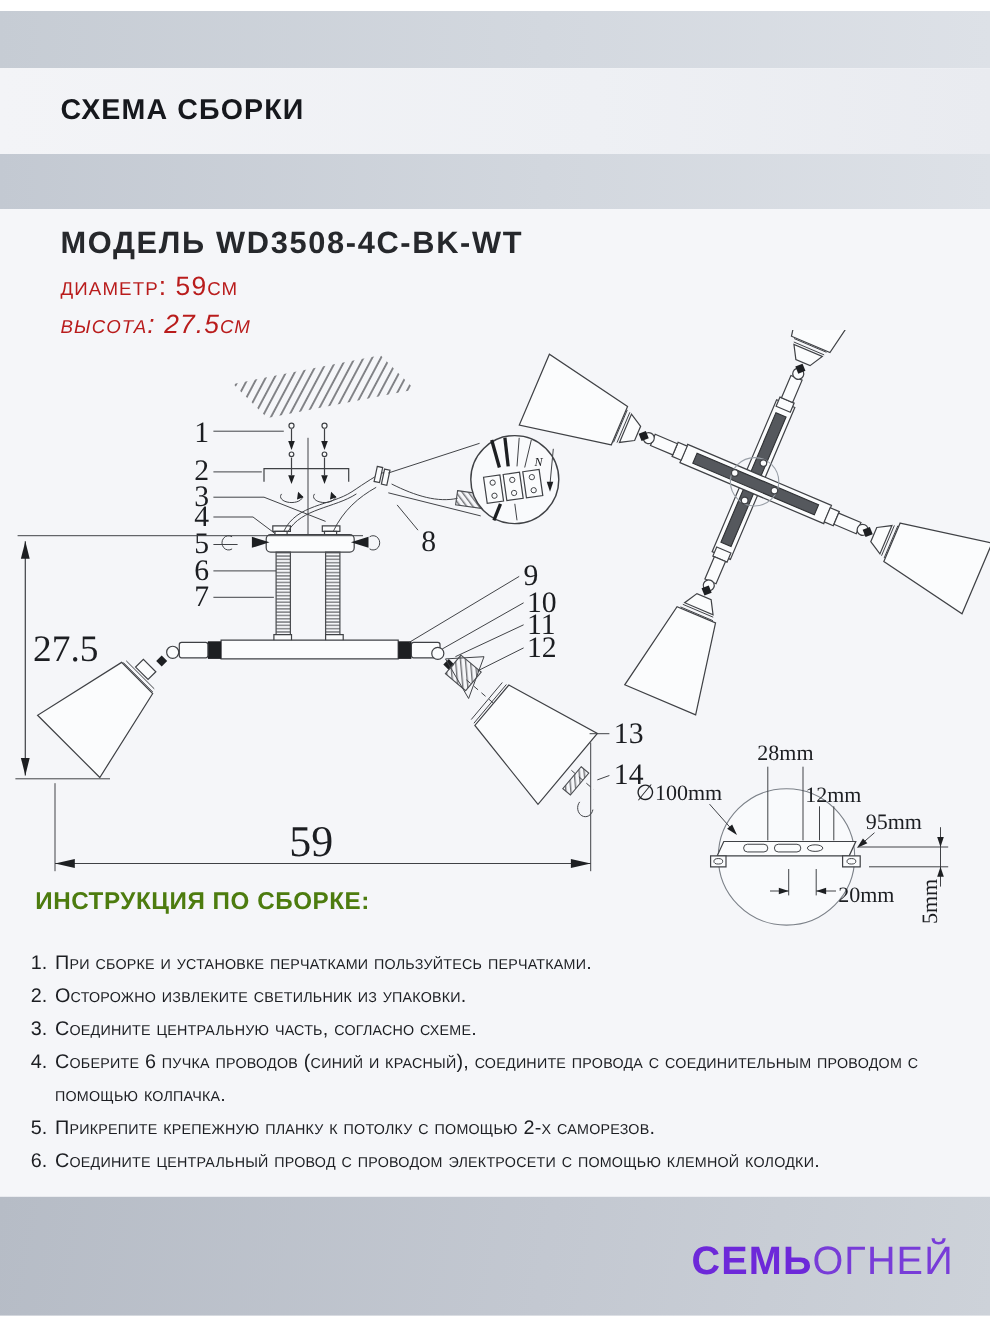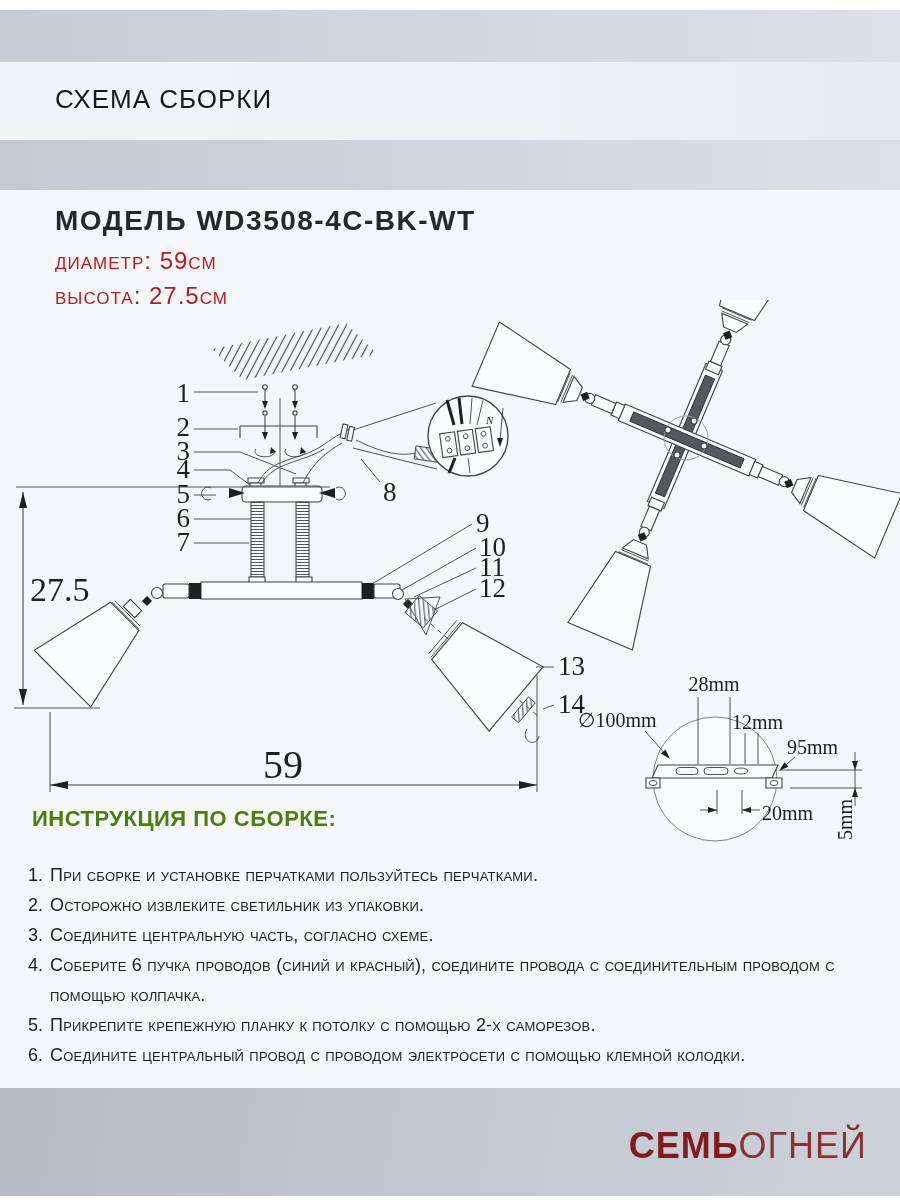--- a/index.html
+++ b/index.html
@@ -5,39 +5,39 @@
   html,body{margin:0;padding:0;}
   body{width:900px;height:1200px;position:relative;background:#ffffff;
        font-family:"Liberation Sans",sans-serif;overflow:hidden;}
   .band-top{position:absolute;left:0;top:10px;width:900px;height:52px;
        background:linear-gradient(90deg,#c6ccd4 0%,#d3d8df 55%,#dde1e7 100%);}
   .band-title{position:absolute;left:0;top:62px;width:900px;height:78px;
        background:linear-gradient(90deg,#f3f4f7 0%,#eef0f4 60%,#e9ebf0 100%);}
   .band-sub{position:absolute;left:0;top:140px;width:900px;height:50px;
        background:linear-gradient(90deg,#c3c9d2 0%,#d2d7de 55%,#dde1e7 100%);}
   .content{position:absolute;left:0;top:190px;width:900px;height:900px;background:#f5f6f9;}
-  .page-title{position:absolute;left:55px;top:84px;font-size:26px;font-weight:400;
+  .page-title{position:absolute;left:55px;top:84px;font-size:26px;font-weight:700;
        color:#16181d;letter-spacing:1px;}
   .model-name{position:absolute;left:55px;top:205px;font-size:28px;font-weight:600;
        color:#26282c;letter-spacing:1.5px;}
   .model-line{position:absolute;left:55px;font-size:24px;font-weight:500;color:#b91c1c;
        font-variant:small-caps;letter-spacing:1px;}
   .model-dia{top:247px;}
-  .model-h{top:282px;}
+  .model-h{top:282px;font-style:italic;}
   .diagram{position:absolute;left:0;top:300px;width:900px;height:570px;}
   .instr-title{position:absolute;left:32px;top:806px;font-size:22px;font-weight:700;
        color:#4d7c0f;letter-spacing:.5px;}
   .instr-list{position:absolute;left:28px;top:860px;width:845px;font-size:18px;
        color:#1c1e22;line-height:30px;}
   .instr-item{display:flex;align-items:flex-start;}
   .instr-num{width:22px;flex:0 0 22px;}
   .instr-text{flex:1;font-variant:small-caps;letter-spacing:.2px;}
   .footer{position:absolute;left:0;top:1088px;width:900px;height:108px;
        background:linear-gradient(100deg,#b6bcc6 0%,#c3c8d1 55%,#cdd2d9 100%);}
-  .brand{position:absolute;right:33px;top:1125px;font-size:36px;color:#7f1d1d;
+  .brand{position:absolute;right:33px;top:1125px;font-size:36px;color:#6d28d9;
        letter-spacing:1px;white-space:nowrap;}
   .brand b{font-weight:700;}
   .brand span{font-weight:400;opacity:.88;}
   
   svg *{vector-effect:non-scaling-stroke;}
   .ln{stroke:#3f4145;stroke-width:1.1;fill:none;}
   .lnt{stroke:#3f4145;stroke-width:.9;fill:none;}
   .wh{fill:#fbfcfd;stroke:#3f4145;stroke-width:1.1;}
   .blk{fill:#1d1f22;stroke:none;}
   .cnum{font:27px "Liberation Serif",serif;fill:#1c1e22;}

